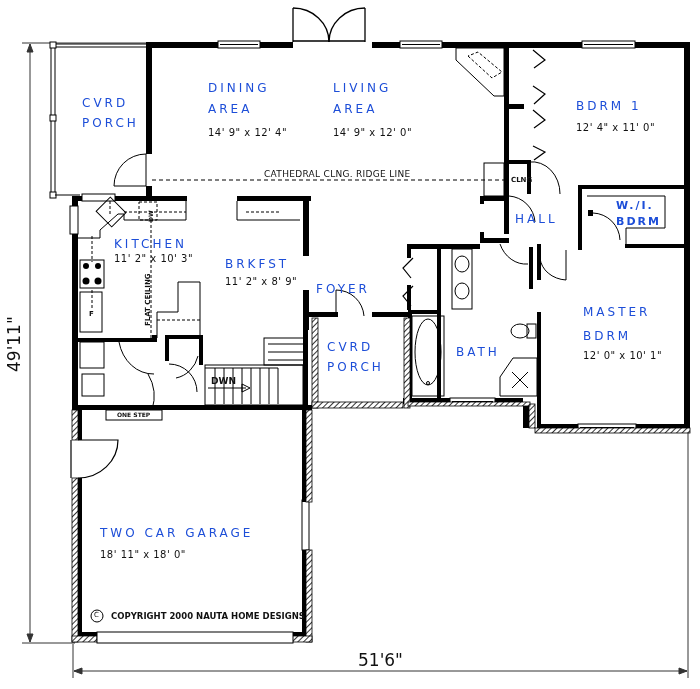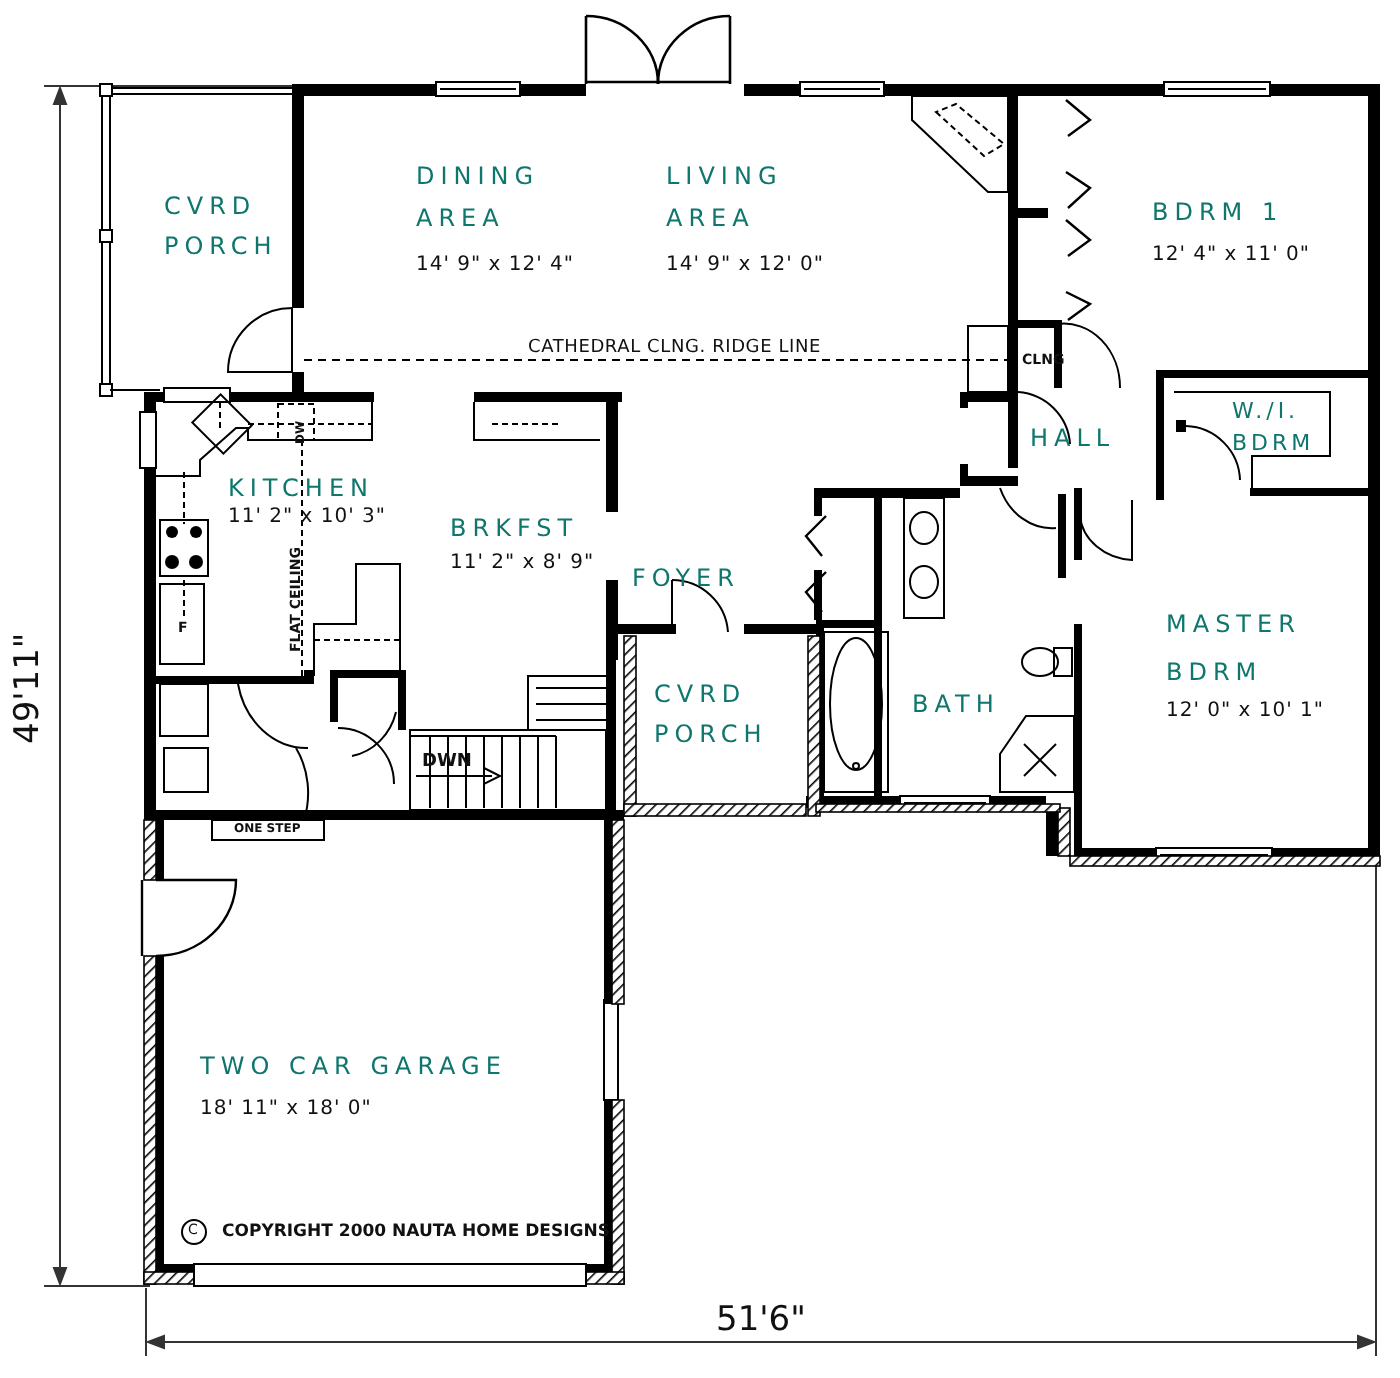--- a/index.html
+++ b/index.html
@@ -1,18 +1,18 @@
 <!DOCTYPE html>
 <html><head>
 <meta charset="utf-8">
 <style>
   html, body { margin: 0; padding: 0; background: #ffffff; }
   body { width: 700px; height: 689px; overflow: hidden; position: relative; font-family: "DejaVu Sans", sans-serif; }
   #plan { position: absolute; left: 0; top: 0; width: 700px; height: 689px; }
-  .lbl { position: absolute; color: #0f766e; letter-spacing: 3px; font-size: 12px; line-height: 14px; white-space: nowrap; font-family: "DejaVu Sans", sans-serif; }
+  .lbl { position: absolute; color: #1d4ed8; letter-spacing: 3px; font-size: 12px; line-height: 14px; white-space: nowrap; font-family: "DejaVu Sans", sans-serif; }
   .dim { position: absolute; color: #111; font-size: 10px; letter-spacing: 0.5px; white-space: nowrap; font-family: "DejaVu Sans", sans-serif; }
   .small { position: absolute; color: #111; font-size: 7px; letter-spacing: 0px; white-space: nowrap; font-weight: bold; font-family: "DejaVu Sans", sans-serif; }
   .overall { position: absolute; color: #111; font-size: 17px; white-space: nowrap; font-family: "DejaVu Sans", sans-serif; }
   .rot { transform: rotate(-90deg); transform-origin: left top; }
   .copy { position: absolute; color: #111; font-size: 8.5px; white-space: nowrap; font-weight: bold; font-family: "DejaVu Sans", sans-serif; }
 </style>
 </head>
 <body>
 
 <svg id="plan" viewBox="0 0 700 689" xmlns="http://www.w3.org/2000/svg">
@@ -275,21 +275,21 @@
 
 <div class="lbl" style="left:576px;top:99px;">BDRM 1</div>
 <div class="dim" style="left:576px;top:122px;">12' 4" x 11' 0"</div>
 
 <div class="small" style="left:264px;top:169px;font-size:9px;font-weight:normal;letter-spacing:0.3px;">CATHEDRAL CLNG. RIDGE LINE</div>
 
 <div class="small" style="left:511px;top:176px;">CLNG</div>
 
 <div class="lbl" style="left:515px;top:212px;">HALL</div>
 
-<div class="lbl" style="left:616px;top:199px;font-size:11px;letter-spacing:2px;">
+<div class="lbl" style="left:616px;top:199px;font-size:11px;letter-spacing:2px;font-weight:bold;">
     <div>W./I.</div>
     <div style="margin-top:2px">BDRM</div>
   </div>
 
 <div class="lbl" style="left:114px;top:237px;">KITCHEN</div>
 <div class="dim" style="left:114px;top:253px;">11' 2" x 10' 3"</div>
 
 <div class="small rot" style="left:144px;top:326px;">FLAT CEILING</div>
 <div class="small rot" style="left:147px;top:222px;font-size:6px;">DW</div>
 <div class="small" style="left:89px;top:310px;">F</div>

